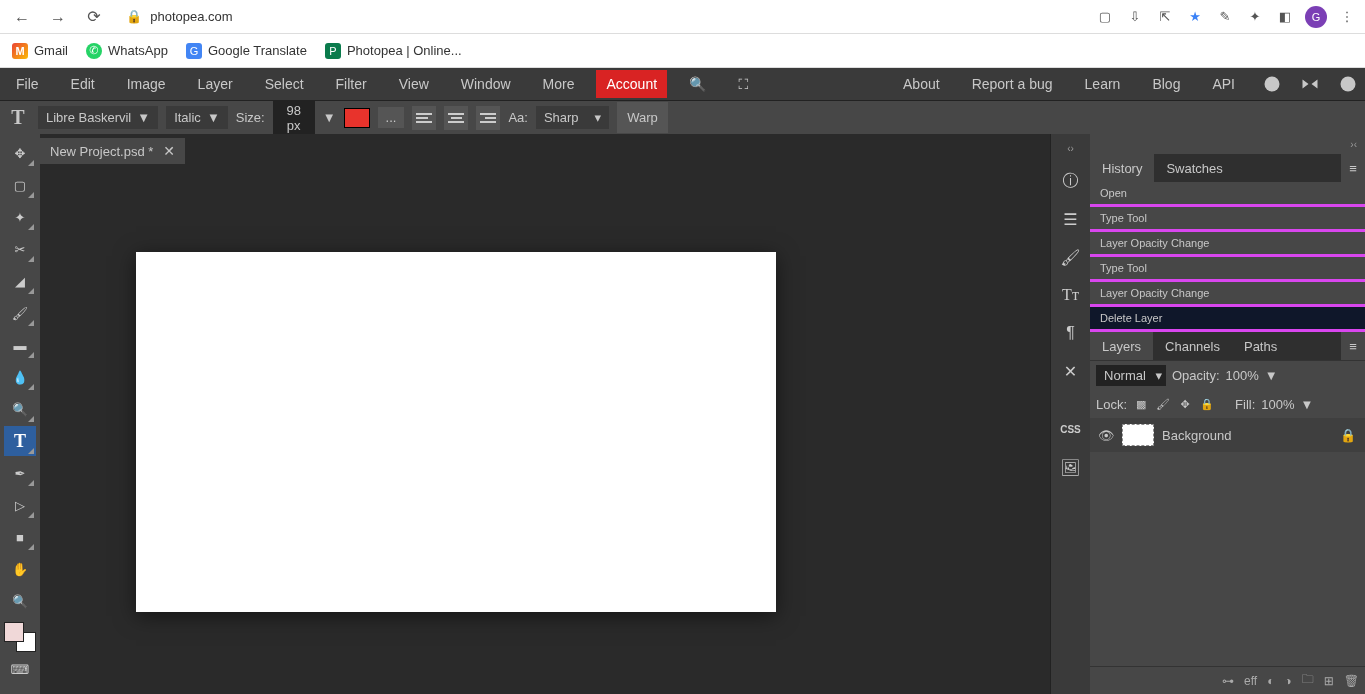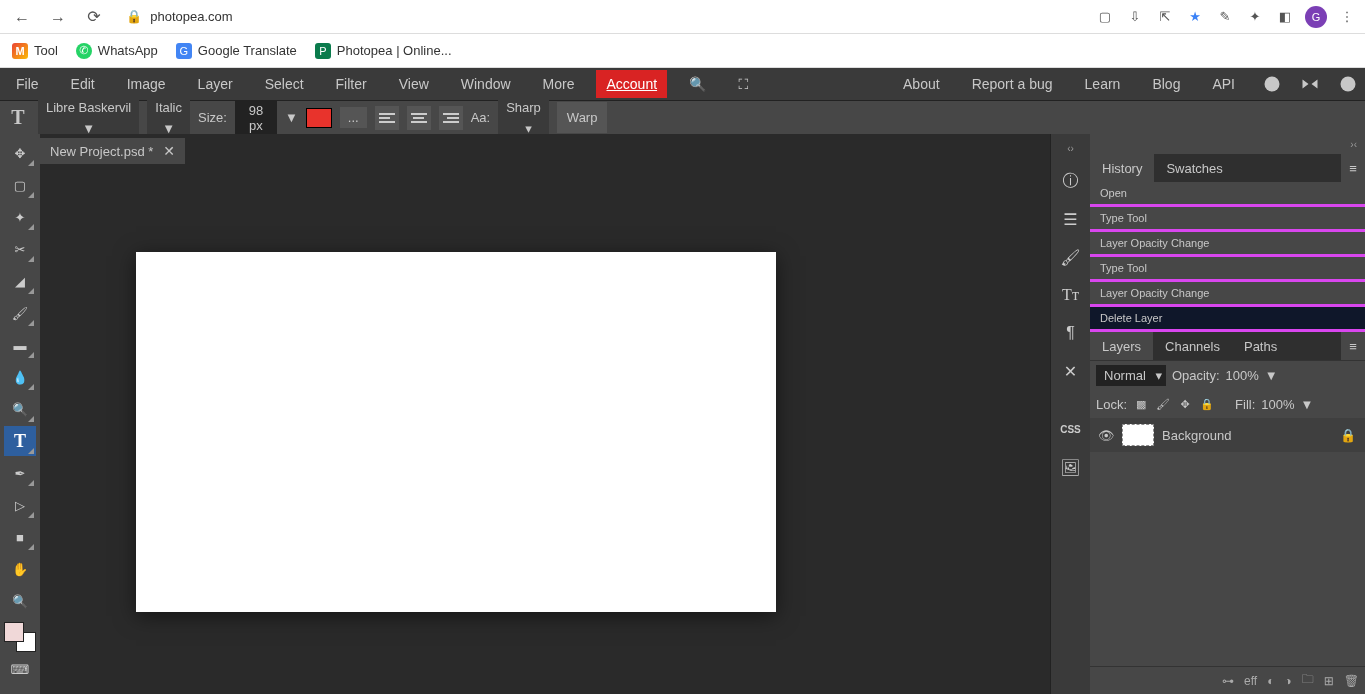--- a/index.html
+++ b/index.html
@@ -19,27 +19,27 @@
 .bm-gmail { background: linear-gradient(135deg,#ea4335,#fbbc05); color:#fff; font-weight:bold;}
 .bm-wa { background:#25d366; color:#fff; border-radius:50%;}
 .bm-gt { background:#4285f4; color:#fff;}
 .bm-pp { background:#0a7b4c; color:#fff;}
 
 
 .app { height: 626px; background: #2a2a2a; color: #c8c8c8; display: flex; flex-direction: column; }
 
 .menu-bar { height: 32px; background: #3a3a3a; display: flex; align-items: center; padding: 0 6px; gap: 12px; }
 .menu-item { padding: 6px 10px; cursor: pointer; font-size: 14px; }
-.account-btn { background: #d92323; color: #fff; padding: 6px 10px; cursor: pointer; font-size:14px;text-decoration:underline;}
+.account-btn { background: #d92323; color: #fff; padding: 6px 10px; cursor: pointer; font-size:14px;}
 .menu-spacer { flex: 1; }
 .social-icon { width: 22px; height: 22px; display: flex; align-items: center; justify-content: center; color: #c8c8c8; cursor: pointer; margin-left:4px;}
 
 .options-bar { height: 34px; background: #474747; display: flex; align-items: center; padding: 0 6px; gap: 8px; border-top: 1px solid #222; }
 .tool-icon-large { width: 24px; height: 24px; display:flex; align-items:center; justify-content:center; font-family: serif; font-size:20px; font-weight:bold;}
-.opt-select { background: #3a3a3a; padding: 4px 8px; display: flex; align-items: center; gap: 6px; cursor: pointer; flex-direction: column; }
+.opt-select { background: #3a3a3a; padding: 4px 8px; display: flex; align-items: center; gap: 6px; cursor: pointer; }
 .size-input { background: #222; padding: 3px 6px; width: 42px; text-align: center; }
 .color-swatch { width: 26px; height: 20px; background: #e8332c; border: 1px solid #000; cursor: pointer; }
 .more-opts { background: #555; padding: 3px 8px; cursor: pointer; }
 .align-btn { width: 24px; height: 24px; background: #555; display: flex; flex-direction: column; justify-content: center; gap: 2px; padding: 4px; cursor: pointer; }
 .align-btn span { height: 2px; background: #ccc; }
 .warp-btn { background: #555; padding: 8px 10px; cursor: pointer; }
 
 .tab-strip { height: 30px; background: #2a2a2a; display: flex; align-items: flex-end; padding-left: 40px; }
 .doc-tab { background: #474747; padding: 5px 10px; display: flex; align-items: center; gap: 10px; font-size: 13px; }
 .close-x { cursor: pointer; font-size: 14px; }
@@ -105,21 +105,21 @@
     <div class="chrome-icon">✦</div>
     <div class="chrome-icon">◧</div>
     <div class="avatar">G</div>
     <div class="chrome-icon">⋮</div>
   </div>
 </div>
 
 <div class="bookmarks-bar">
   <div class="bookmark">
       <span class="bm-icon bm-gmail">M</span>
-      <span>Tool</span>
+      <span>Gmail</span>
     </div>
   <div class="bookmark">
       <span class="bm-icon bm-wa">✆</span>
       <span>WhatsApp</span>
     </div>
   <div class="bookmark">
       <span class="bm-icon bm-gt">G</span>
       <span>Google Translate</span>
     </div>
   <div class="bookmark">

